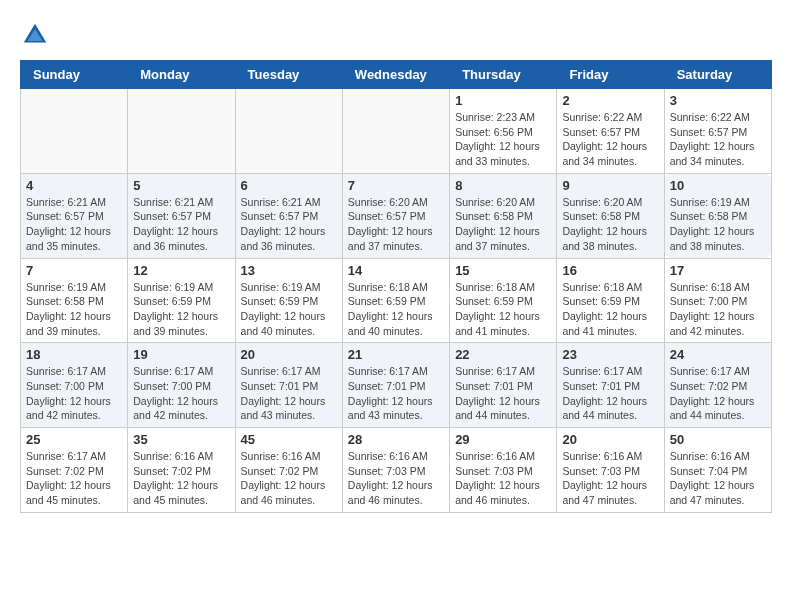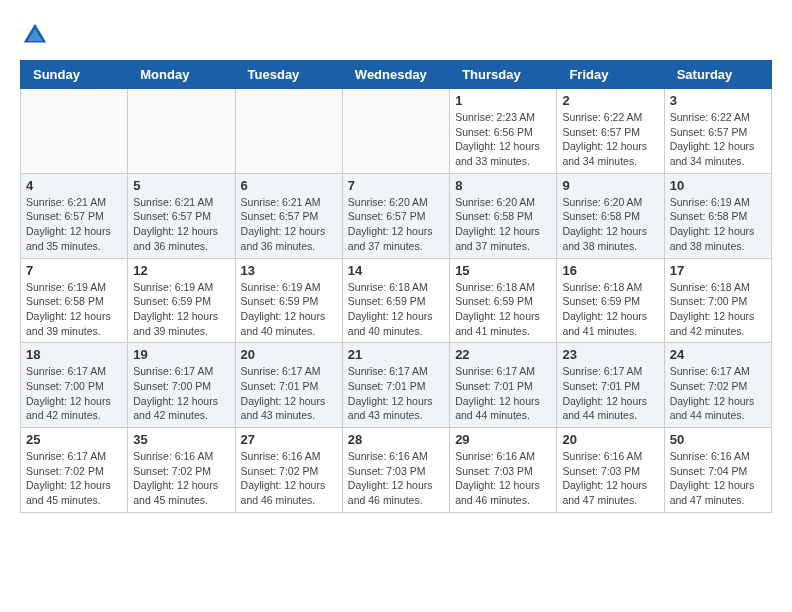--- a/index.html
+++ b/index.html
@@ -310,21 +310,21 @@
 and 45 minutes.</div>
         </td>
         <td style="background-color: rgb(255, 255, 255);">
           <div class="day-number">35</div>
           <div class="day-info" style="white-space: pre-line;">Sunrise: 6:16 AM
 Sunset: 7:02 PM
 Daylight: 12 hours
 and 45 minutes.</div>
         </td>
         <td style="background-color: rgb(255, 255, 255);">
-          <div class="day-number">27</div>
+          <div class="day-number">45</div>
           <div class="day-info" style="white-space: pre-line;">Sunrise: 6:16 AM
 Sunset: 7:02 PM
 Daylight: 12 hours
 and 46 minutes.</div>
         </td>
         <td style="background-color: rgb(255, 255, 255);">
           <div class="day-number">28</div>
           <div class="day-info" style="white-space: pre-line;">Sunrise: 6:16 AM
 Sunset: 7:03 PM
 Daylight: 12 hours

